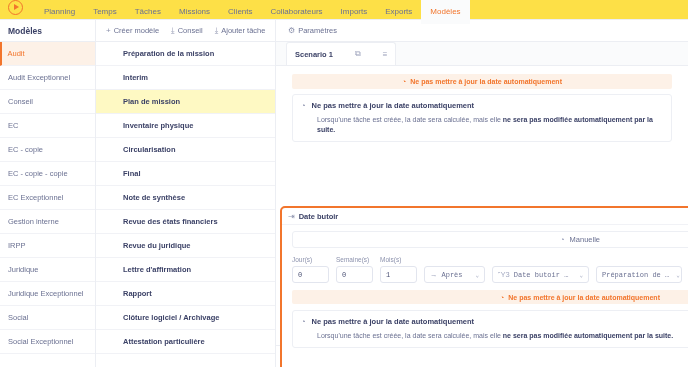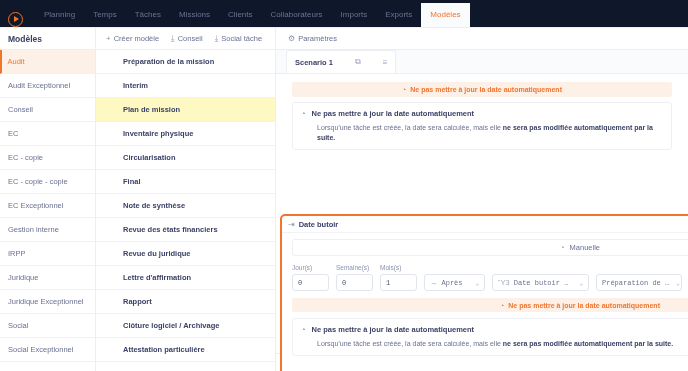--- a/index.html
+++ b/index.html
@@ -6,24 +6,24 @@
   html, body {
     width: 688px; height: 371px;
     font-family: "Liberation Sans", sans-serif;
     background: #ffffff;
     overflow: hidden;
   }
   body { position: relative; }
 
   
   .topnav {
-    height: 28px;
-    display: flex;
-    align-items: flex-end;
-    background: #0f172a;
+    height: 20px;
+    display: flex;
+    align-items: flex-start;
+    background: #fde047;
     border-bottom: 1px solid #eceef3;
     padding-left: 8px;
     position: relative;
     z-index: 5;
   }
   .logo {
     width: 15px; height: 15px;
     border-radius: 50%;
     border: 1.5px solid #f2752c;
     position: relative;
@@ -362,21 +362,21 @@
         <div class="tool-btn">
           <span class="ic">+</span>
           <span>Créer modèle</span>
         </div>
         <div class="tool-btn">
           <span class="ic">⤓</span>
           <span>Conseil</span>
         </div>
         <div class="tool-btn">
           <span class="ic">⤓</span>
-          <span>Social tâche</span>
+          <span>Ajouter tâche</span>
         </div>
       </div>
     <div class="task-list" id="task-list">
         <div class="task-item">Préparation de la mission</div>
         <div class="task-item">Interim</div>
         <div class="task-item selected">Plan de mission</div>
         <div class="task-item">Inventaire physique</div>
         <div class="task-item">Circularisation</div>
         <div class="task-item">Final</div>
         <div class="task-item">Note de synthèse</div>

